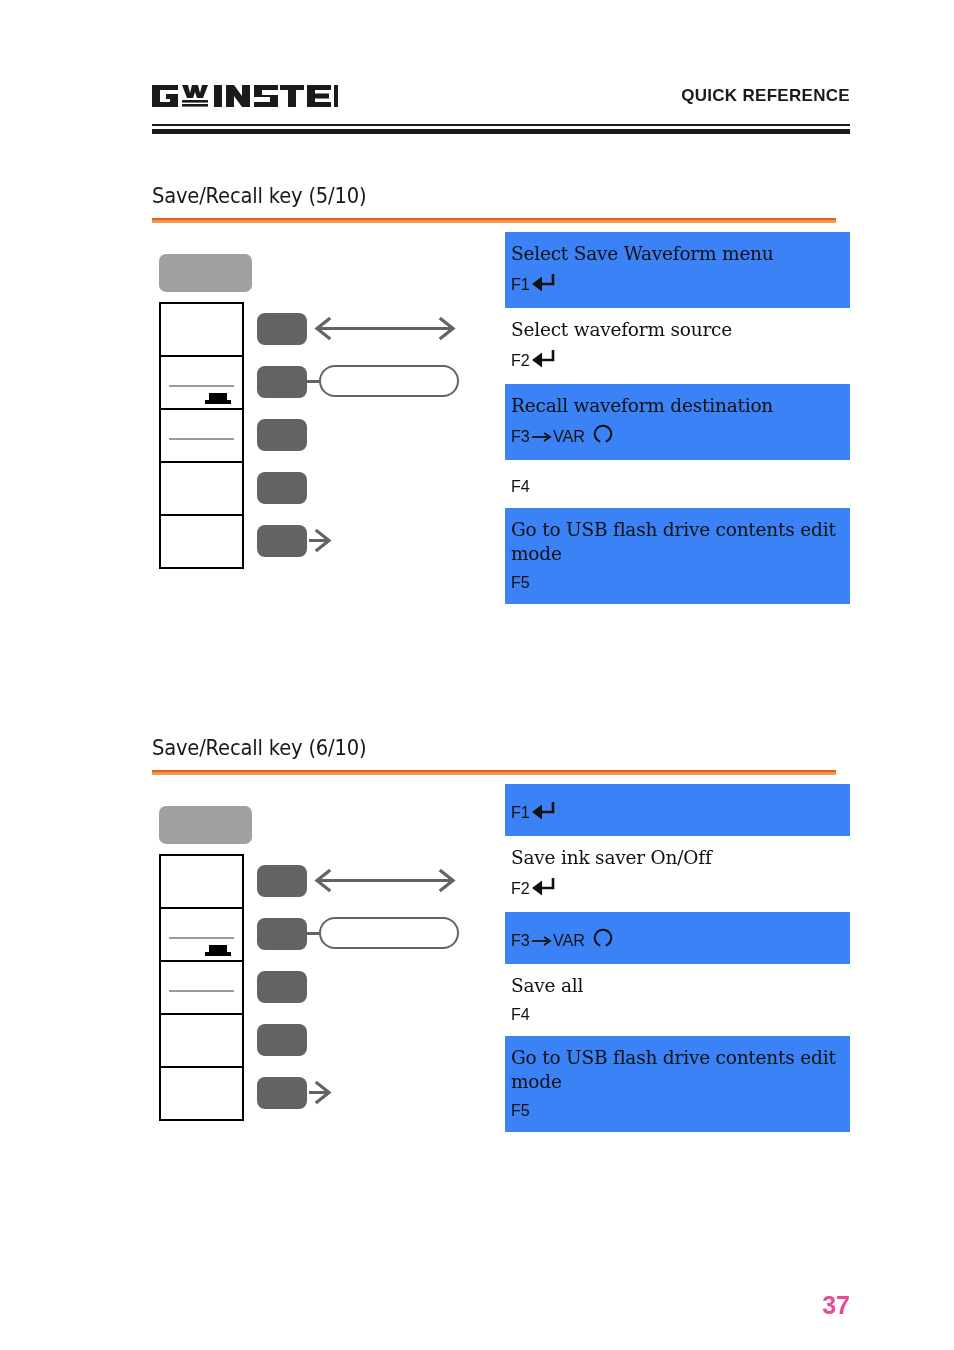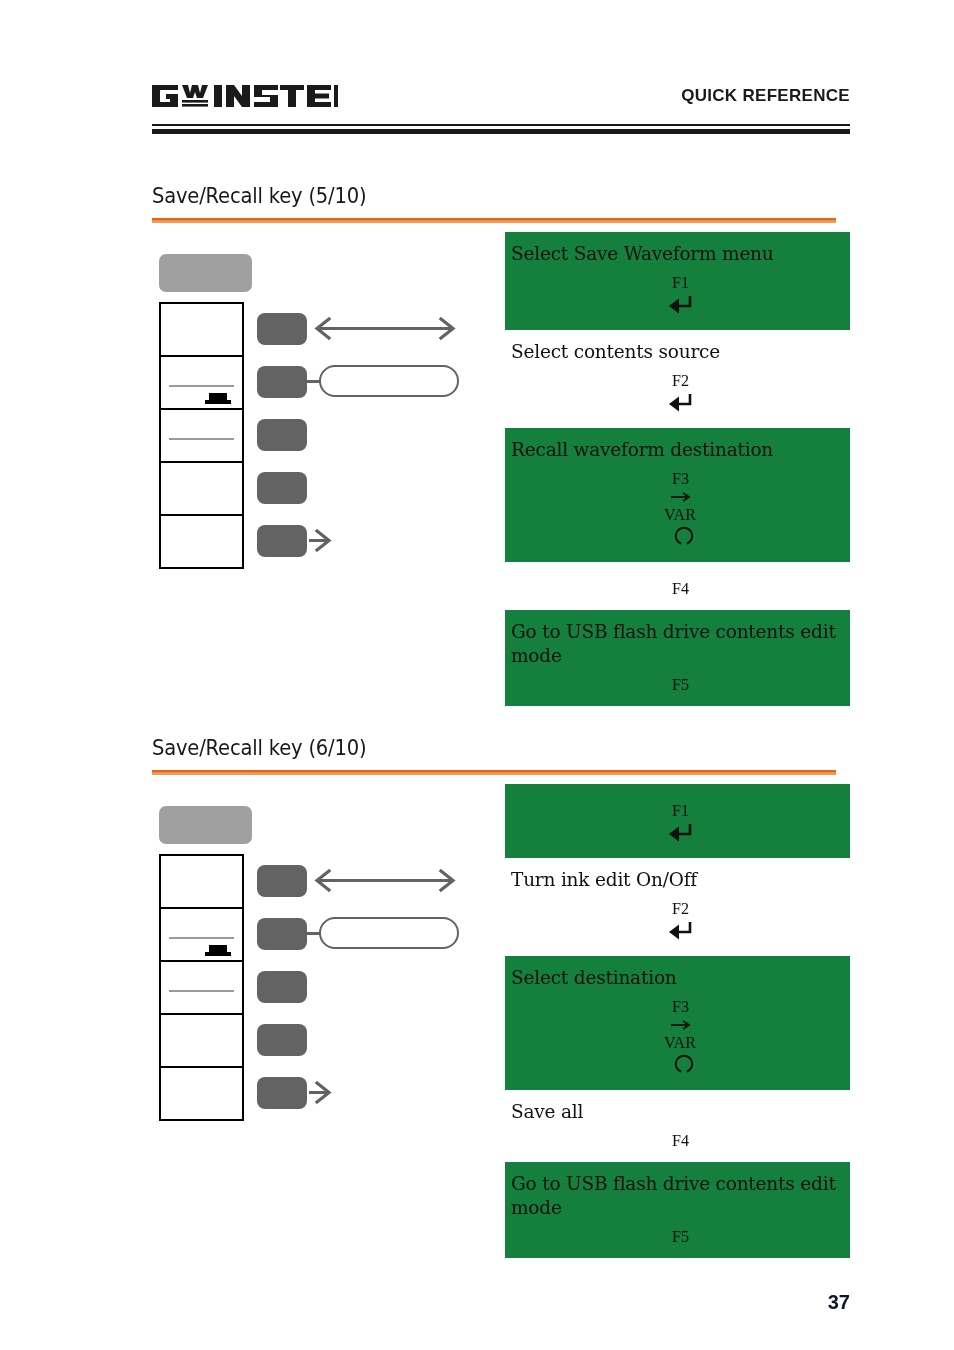--- a/index.html
+++ b/index.html
@@ -96,39 +96,38 @@
   }
 
   
   .rows {
     position: absolute;
     left: 353px;
     top: 0;
     width: 345px;
   }
   .row { padding: 10px 0 10px 6px; }
-  .row.shaded { background: #15803d; }
+  .row.shaded { background: #3b82f6; }
   .row-desc {
     font-family: "DejaVu Serif", serif;
     font-size: 18.5px;
     line-height: 24px;
     color: #111111;
     letter-spacing: -0.2px;
   }
   .row-key {
     margin-top: 6px;
-    font-family: Liberation Serif, serif;
+    font-family: Liberation Sans, sans-serif;
     font-size: 17px;
     line-height: 22px;
     color: #111111;
     display: flex;
     align-items: center;
     gap: 0px;
     white-space: nowrap;
-    flex-direction: column;
   }
   .key-label { transform: scaleX(0.95); transform-origin: left center; }
   .glyph-return { display: inline-block; margin-left: -1px; }
   .glyph-arrow-var { display: inline-flex; align-items: center; }
   .glyph-knob { display: inline-block; margin-left: 6px; }
 
   
   .diagram { position: absolute; left: 0; top: 0; width: 340px; height: 360px; }
 
   .panel-button {
@@ -218,22 +217,22 @@
     background: #636363;
   }
 
   
   .page-number {
     position: absolute;
     right: 104px;
     top: 1255px;
     font-family: "Liberation Sans", sans-serif;
     font-weight: 700;
-    font-size: 20px;
-    color: #0f172a;
+    font-size: 25px;
+    color: #ec4899;
   }
 </style>
 </head>
 <body>
 
 <div class="page">
 
   <div class="header">
     <div class="logo">
       <svg class="logo-svg" width="186" height="32" viewBox="0 0 186 32" aria-hidden="true">
@@ -328,21 +327,21 @@
             <span class="glyph-return">
               <svg width="26" height="20" viewBox="0 0 26 20">
                 <polyline points="23,2 23,12 6,12" fill="none" stroke="#111" stroke-width="2.6"></polyline>
                 <polygon points="12,4.5 2,12 12,19.5" fill="#111"></polygon>
               </svg>
             </span>
           </div>
         </div>
 
         <div class="row">
-          <div class="row-desc">Select contents source</div>
+          <div class="row-desc">Select waveform source</div>
           <div class="row-key">
             <span class="key-label">F2</span>
             <span class="glyph-return">
               <svg width="26" height="20" viewBox="0 0 26 20">
                 <polyline points="23,2 23,12 6,12" fill="none" stroke="#111" stroke-width="2.6"></polyline>
                 <polygon points="12,4.5 2,12 12,19.5" fill="#111"></polygon>
               </svg>
             </span>
           </div>
         </div>
@@ -446,34 +445,33 @@
             <span class="glyph-return">
               <svg width="26" height="20" viewBox="0 0 26 20">
                 <polyline points="23,2 23,12 6,12" fill="none" stroke="#111" stroke-width="2.6"></polyline>
                 <polygon points="12,4.5 2,12 12,19.5" fill="#111"></polygon>
               </svg>
             </span>
           </div>
         </div>
 
         <div class="row">
-          <div class="row-desc">Turn ink edit On/Off</div>
+          <div class="row-desc">Save ink saver On/Off</div>
           <div class="row-key">
             <span class="key-label">F2</span>
             <span class="glyph-return">
               <svg width="26" height="20" viewBox="0 0 26 20">
                 <polyline points="23,2 23,12 6,12" fill="none" stroke="#111" stroke-width="2.6"></polyline>
                 <polygon points="12,4.5 2,12 12,19.5" fill="#111"></polygon>
               </svg>
             </span>
           </div>
         </div>
 
         <div class="row shaded">
-          <div class="row-desc">Select destination</div>
           <div class="row-key">
             <span class="key-label">F3</span>
             <span class="glyph-arrow-var">
               <svg width="22" height="14" viewBox="0 0 22 14">
                 <line x1="1" y1="7" x2="17" y2="7" stroke="#111" stroke-width="1.8"></line>
                 <polyline points="13,3 19,7 13,11" fill="none" stroke="#111" stroke-width="1.8"></polyline>
               </svg>
             </span>
             <span class="key-label">VAR</span>
             <span class="glyph-knob">

